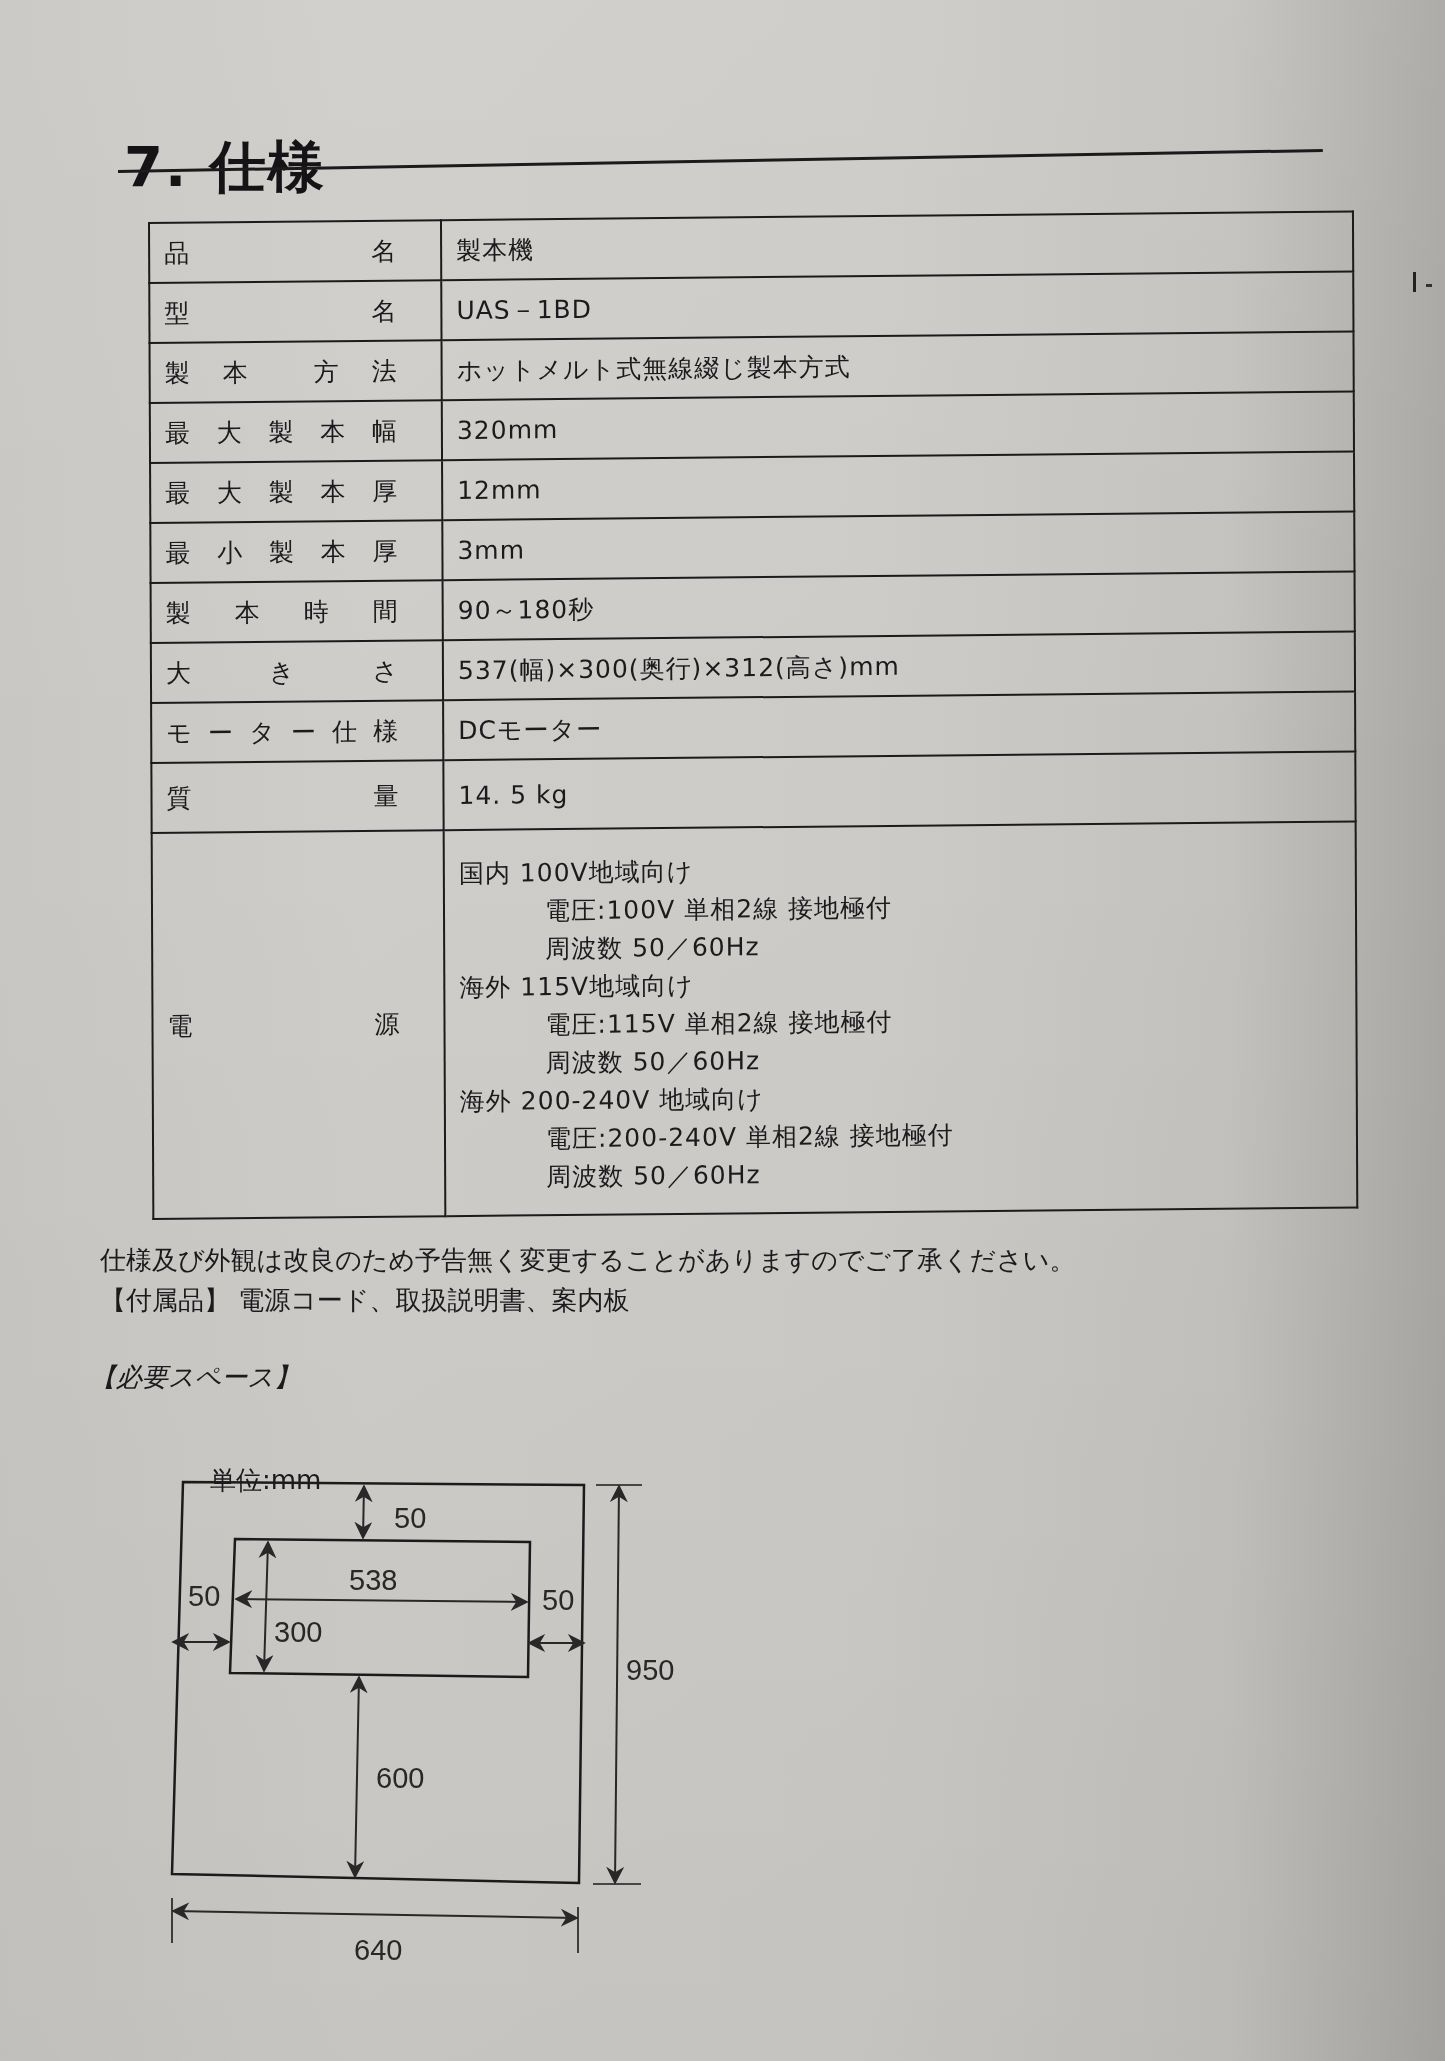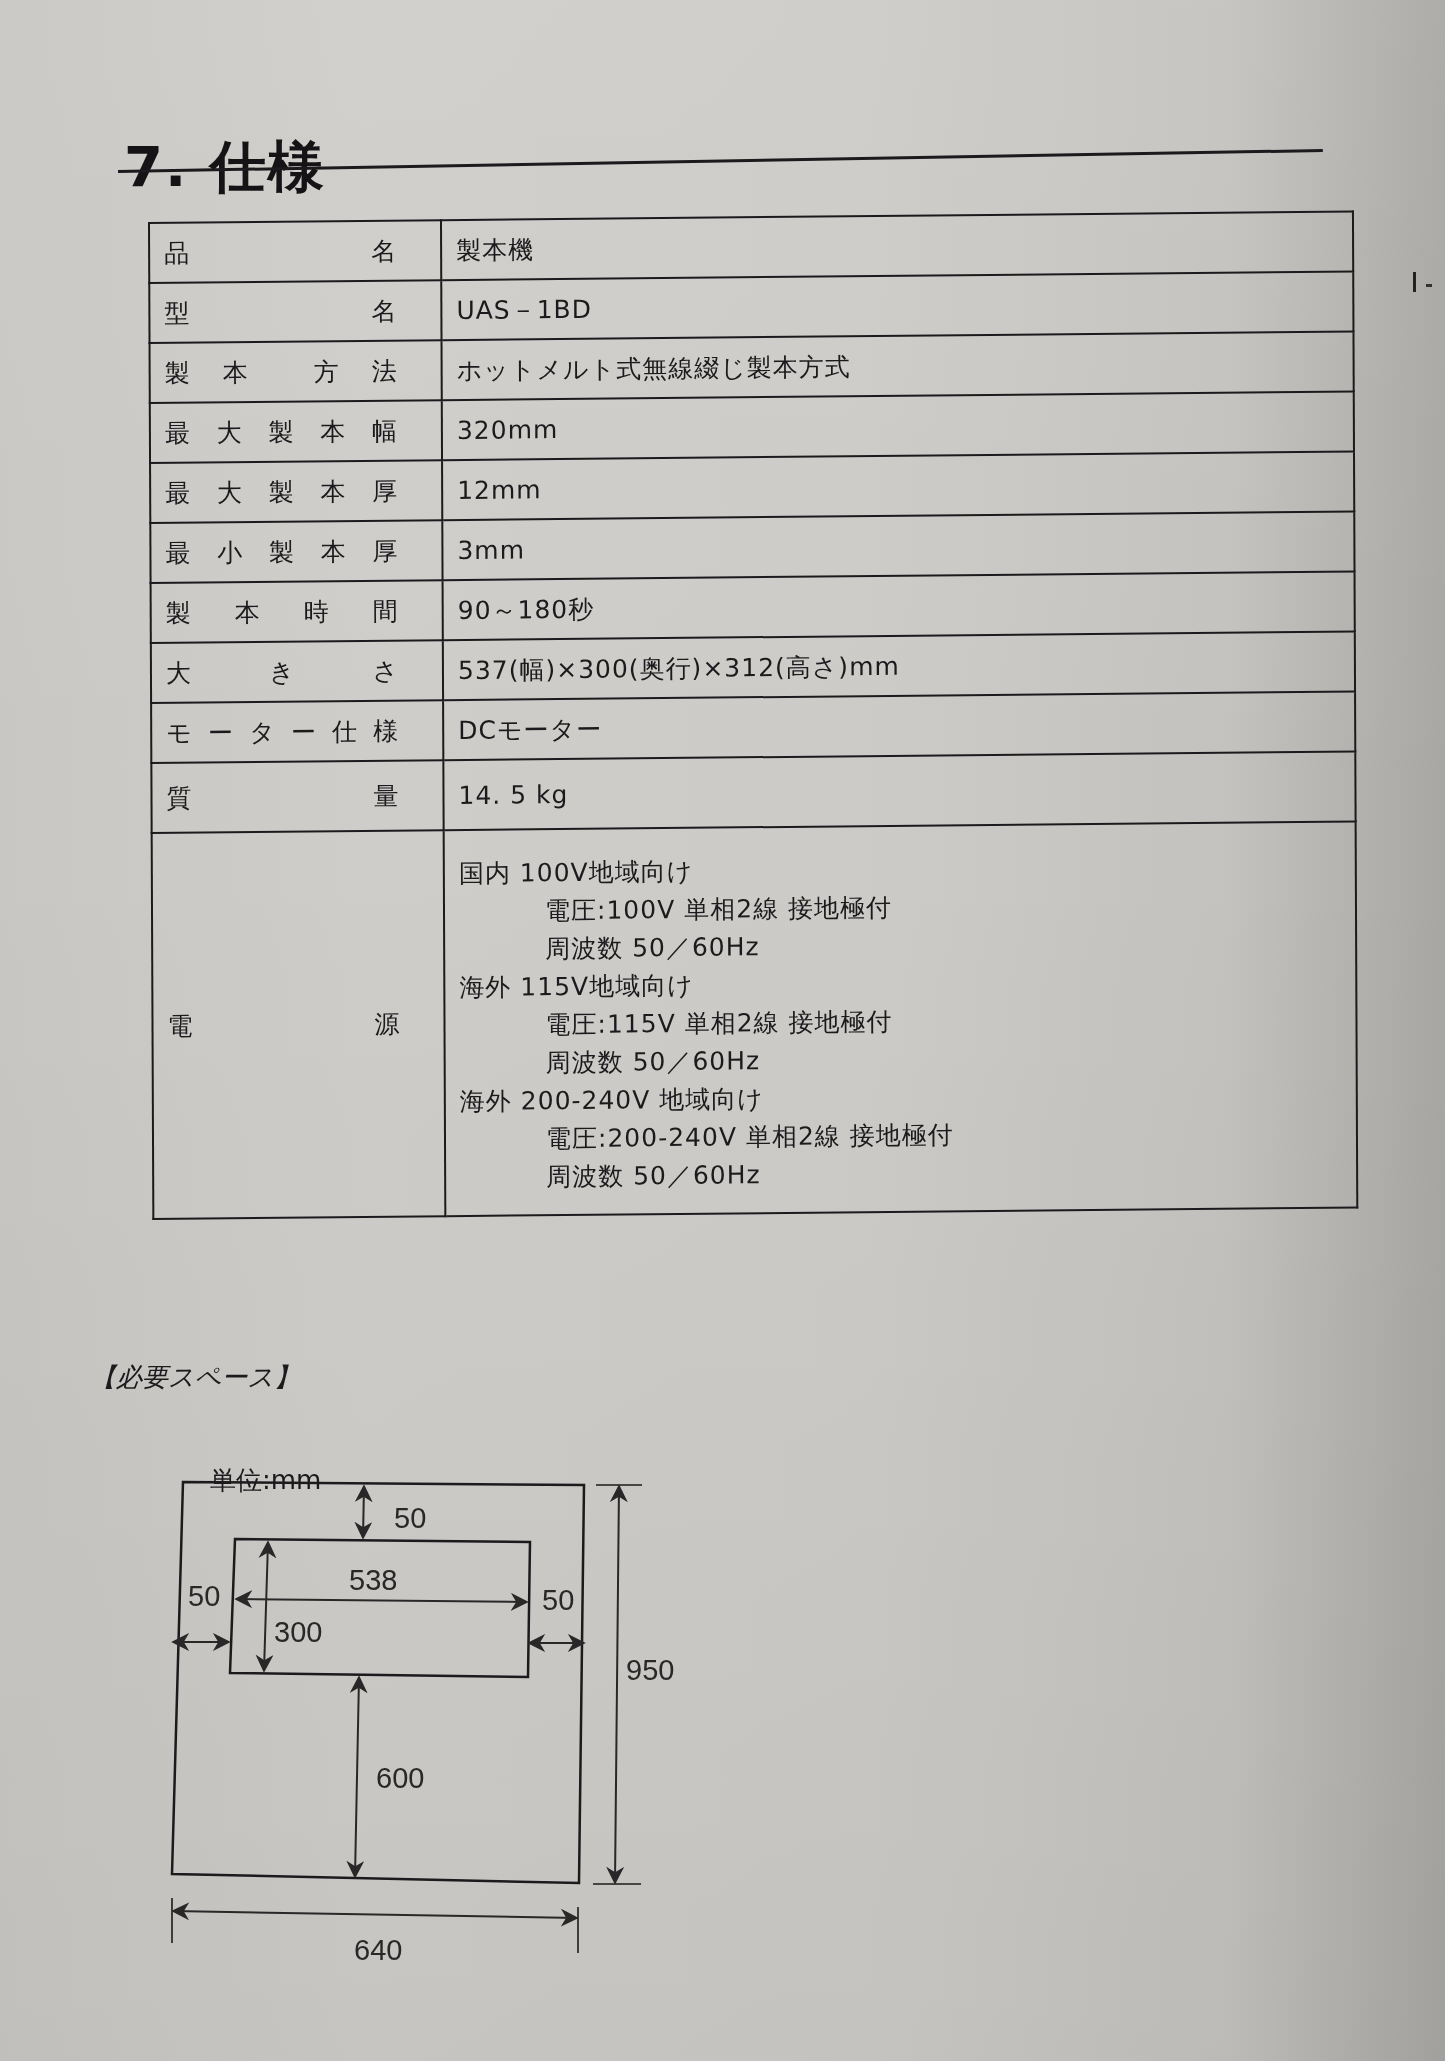--- a/index.html
+++ b/index.html
@@ -271,20 +271,22 @@
             <div class="">海外  200-240V 地域向け</div>
             <div class="indent">電圧:200-240V  単相2線  接地極付</div>
             <div class="indent">周波数  50／60Hz</div>
           </div>
       </td>
     </tr>
   </tbody>
 </table>
 
 <div class="notes">
+  <div>仕様及び外観は改良のため予告無く変更することがありますのでご了承ください。</div>
+  <div>【付属品】 電源コード、取扱説明書、案内板</div>
 </div>
 
 <div class="space-title">【必要スペース】</div>
 <div class="unit-label">単位:mm</div>
 
 <div class="diagram">
   <svg width="540" height="520" viewBox="0 0 540 520" xmlns="http://www.w3.org/2000/svg">
     <defs>
       <marker id="ah" viewBox="0 0 20 20" refX="18" refY="10" markerWidth="9" markerHeight="9" orient="auto-start-reverse">
         <path d="M0,0 L20,10 L0,20 L6,10 Z" fill="#2a2729"></path>

